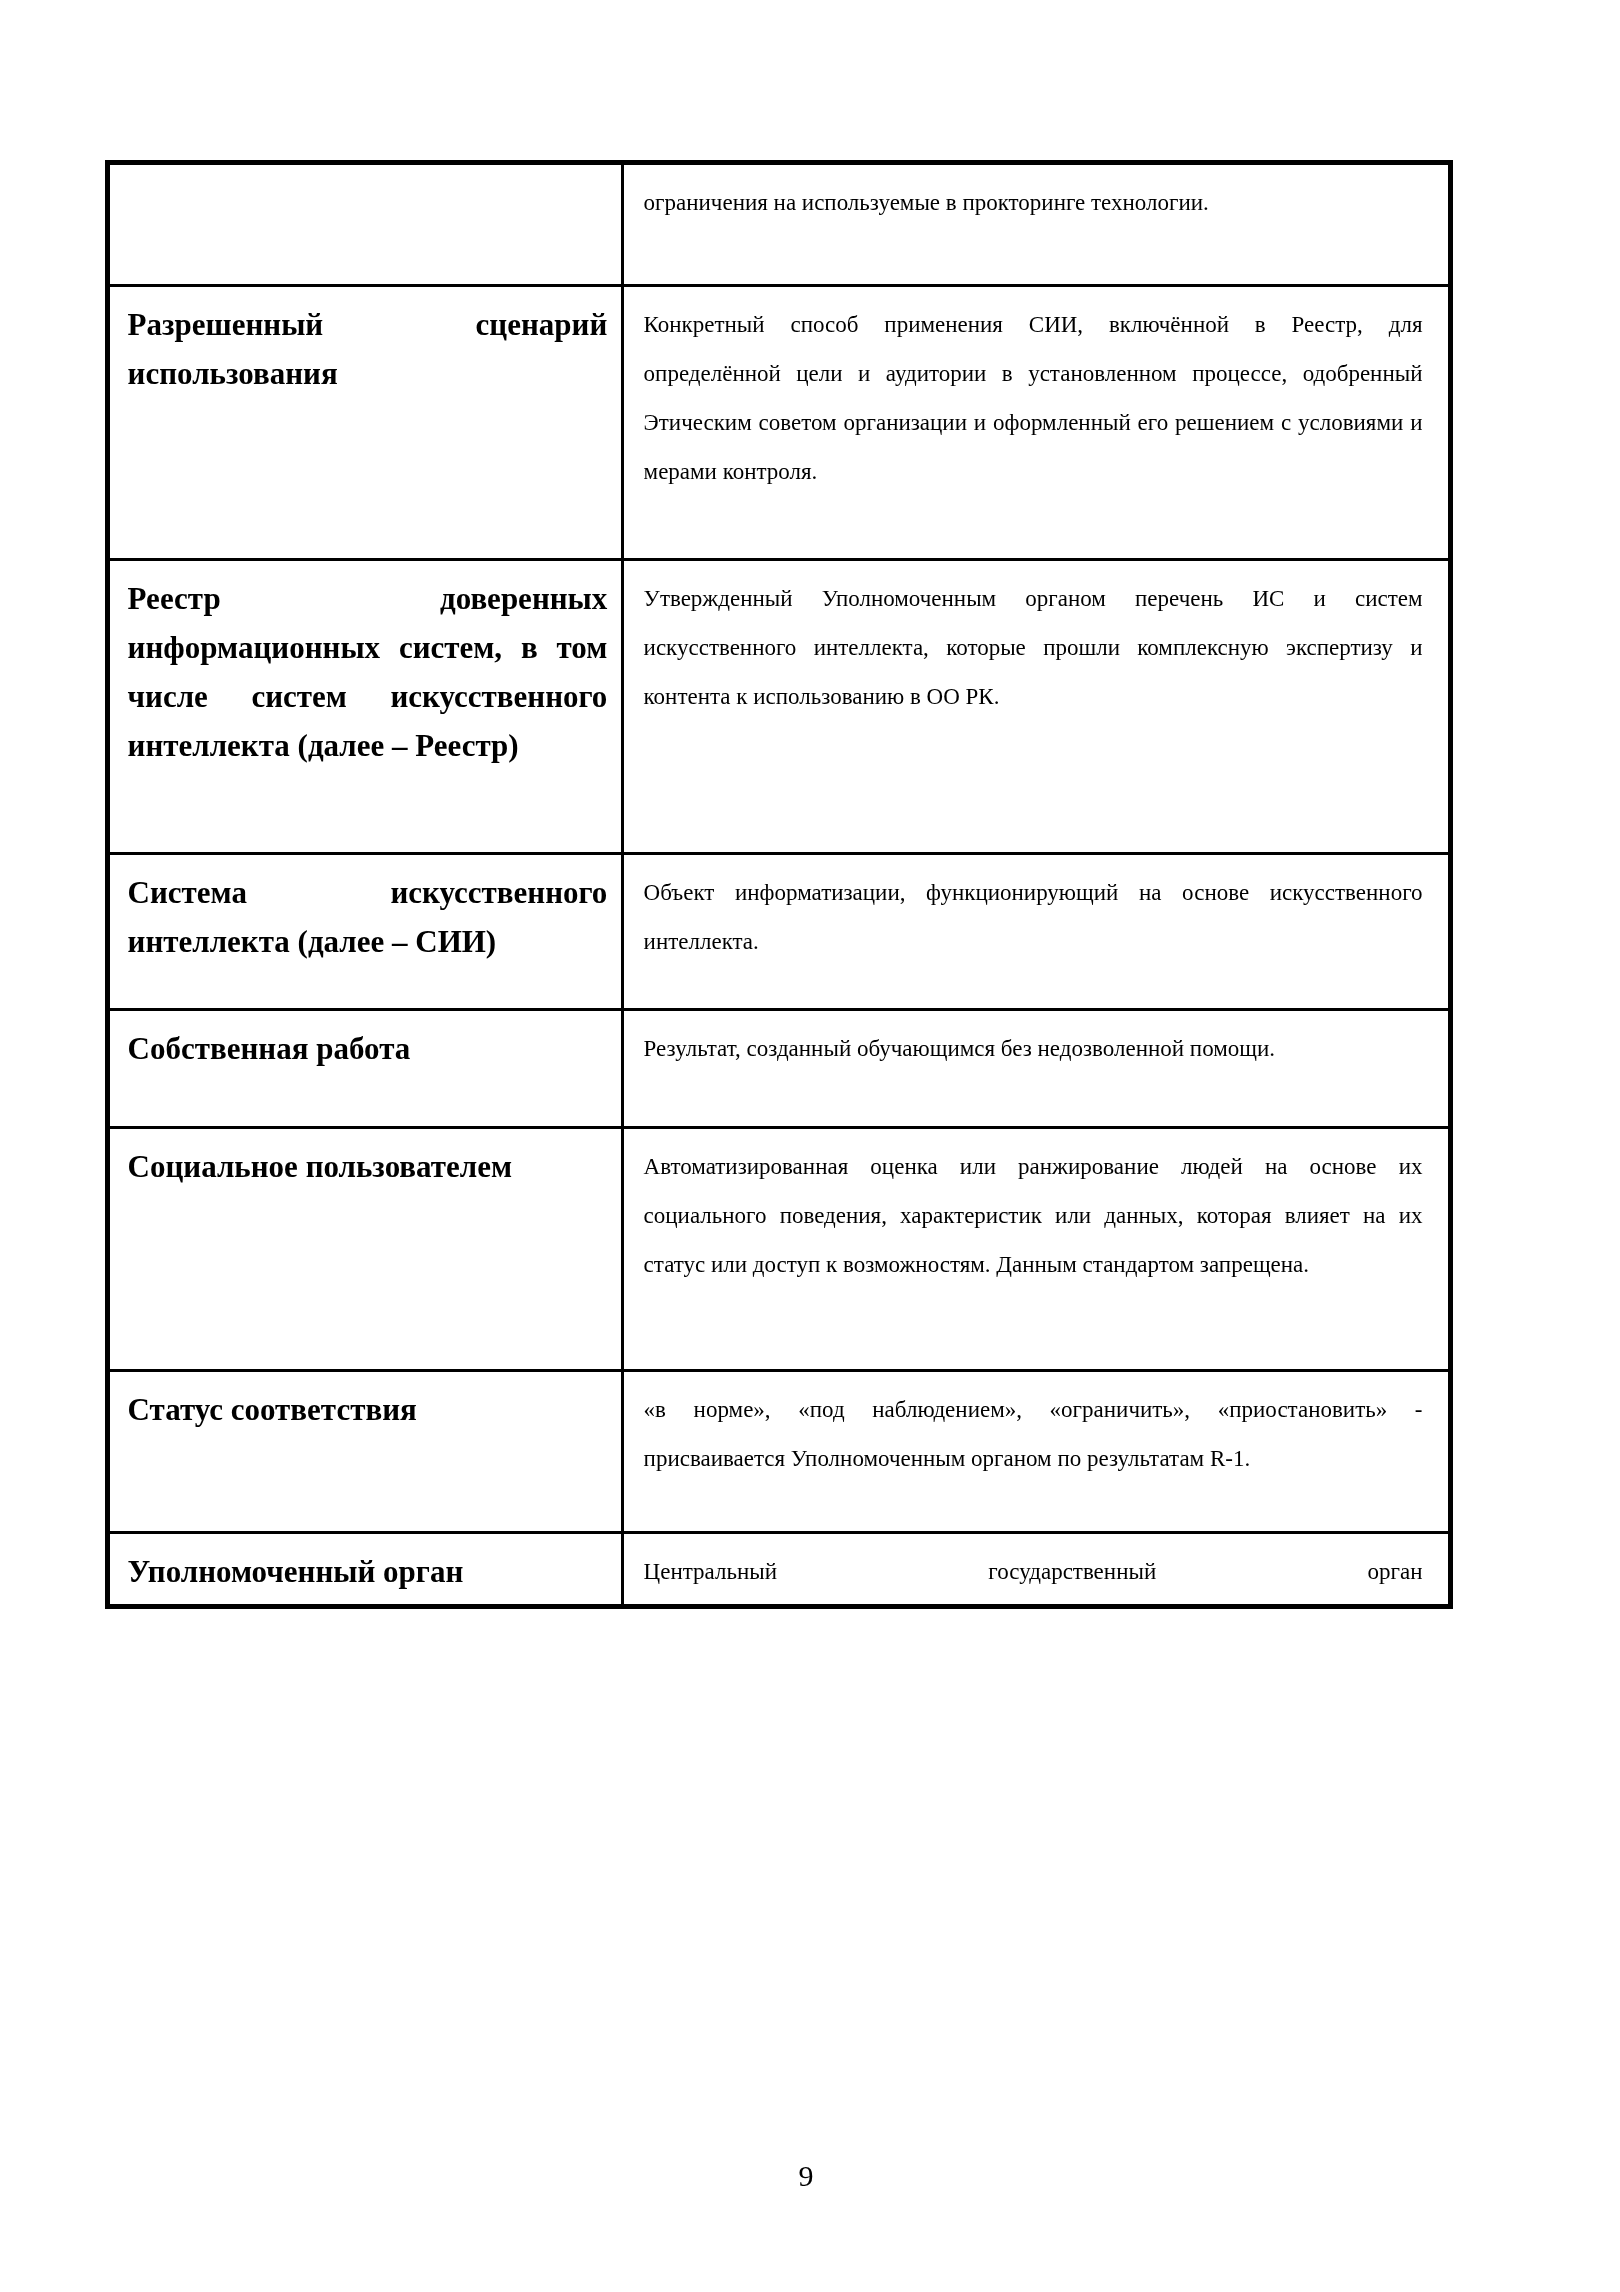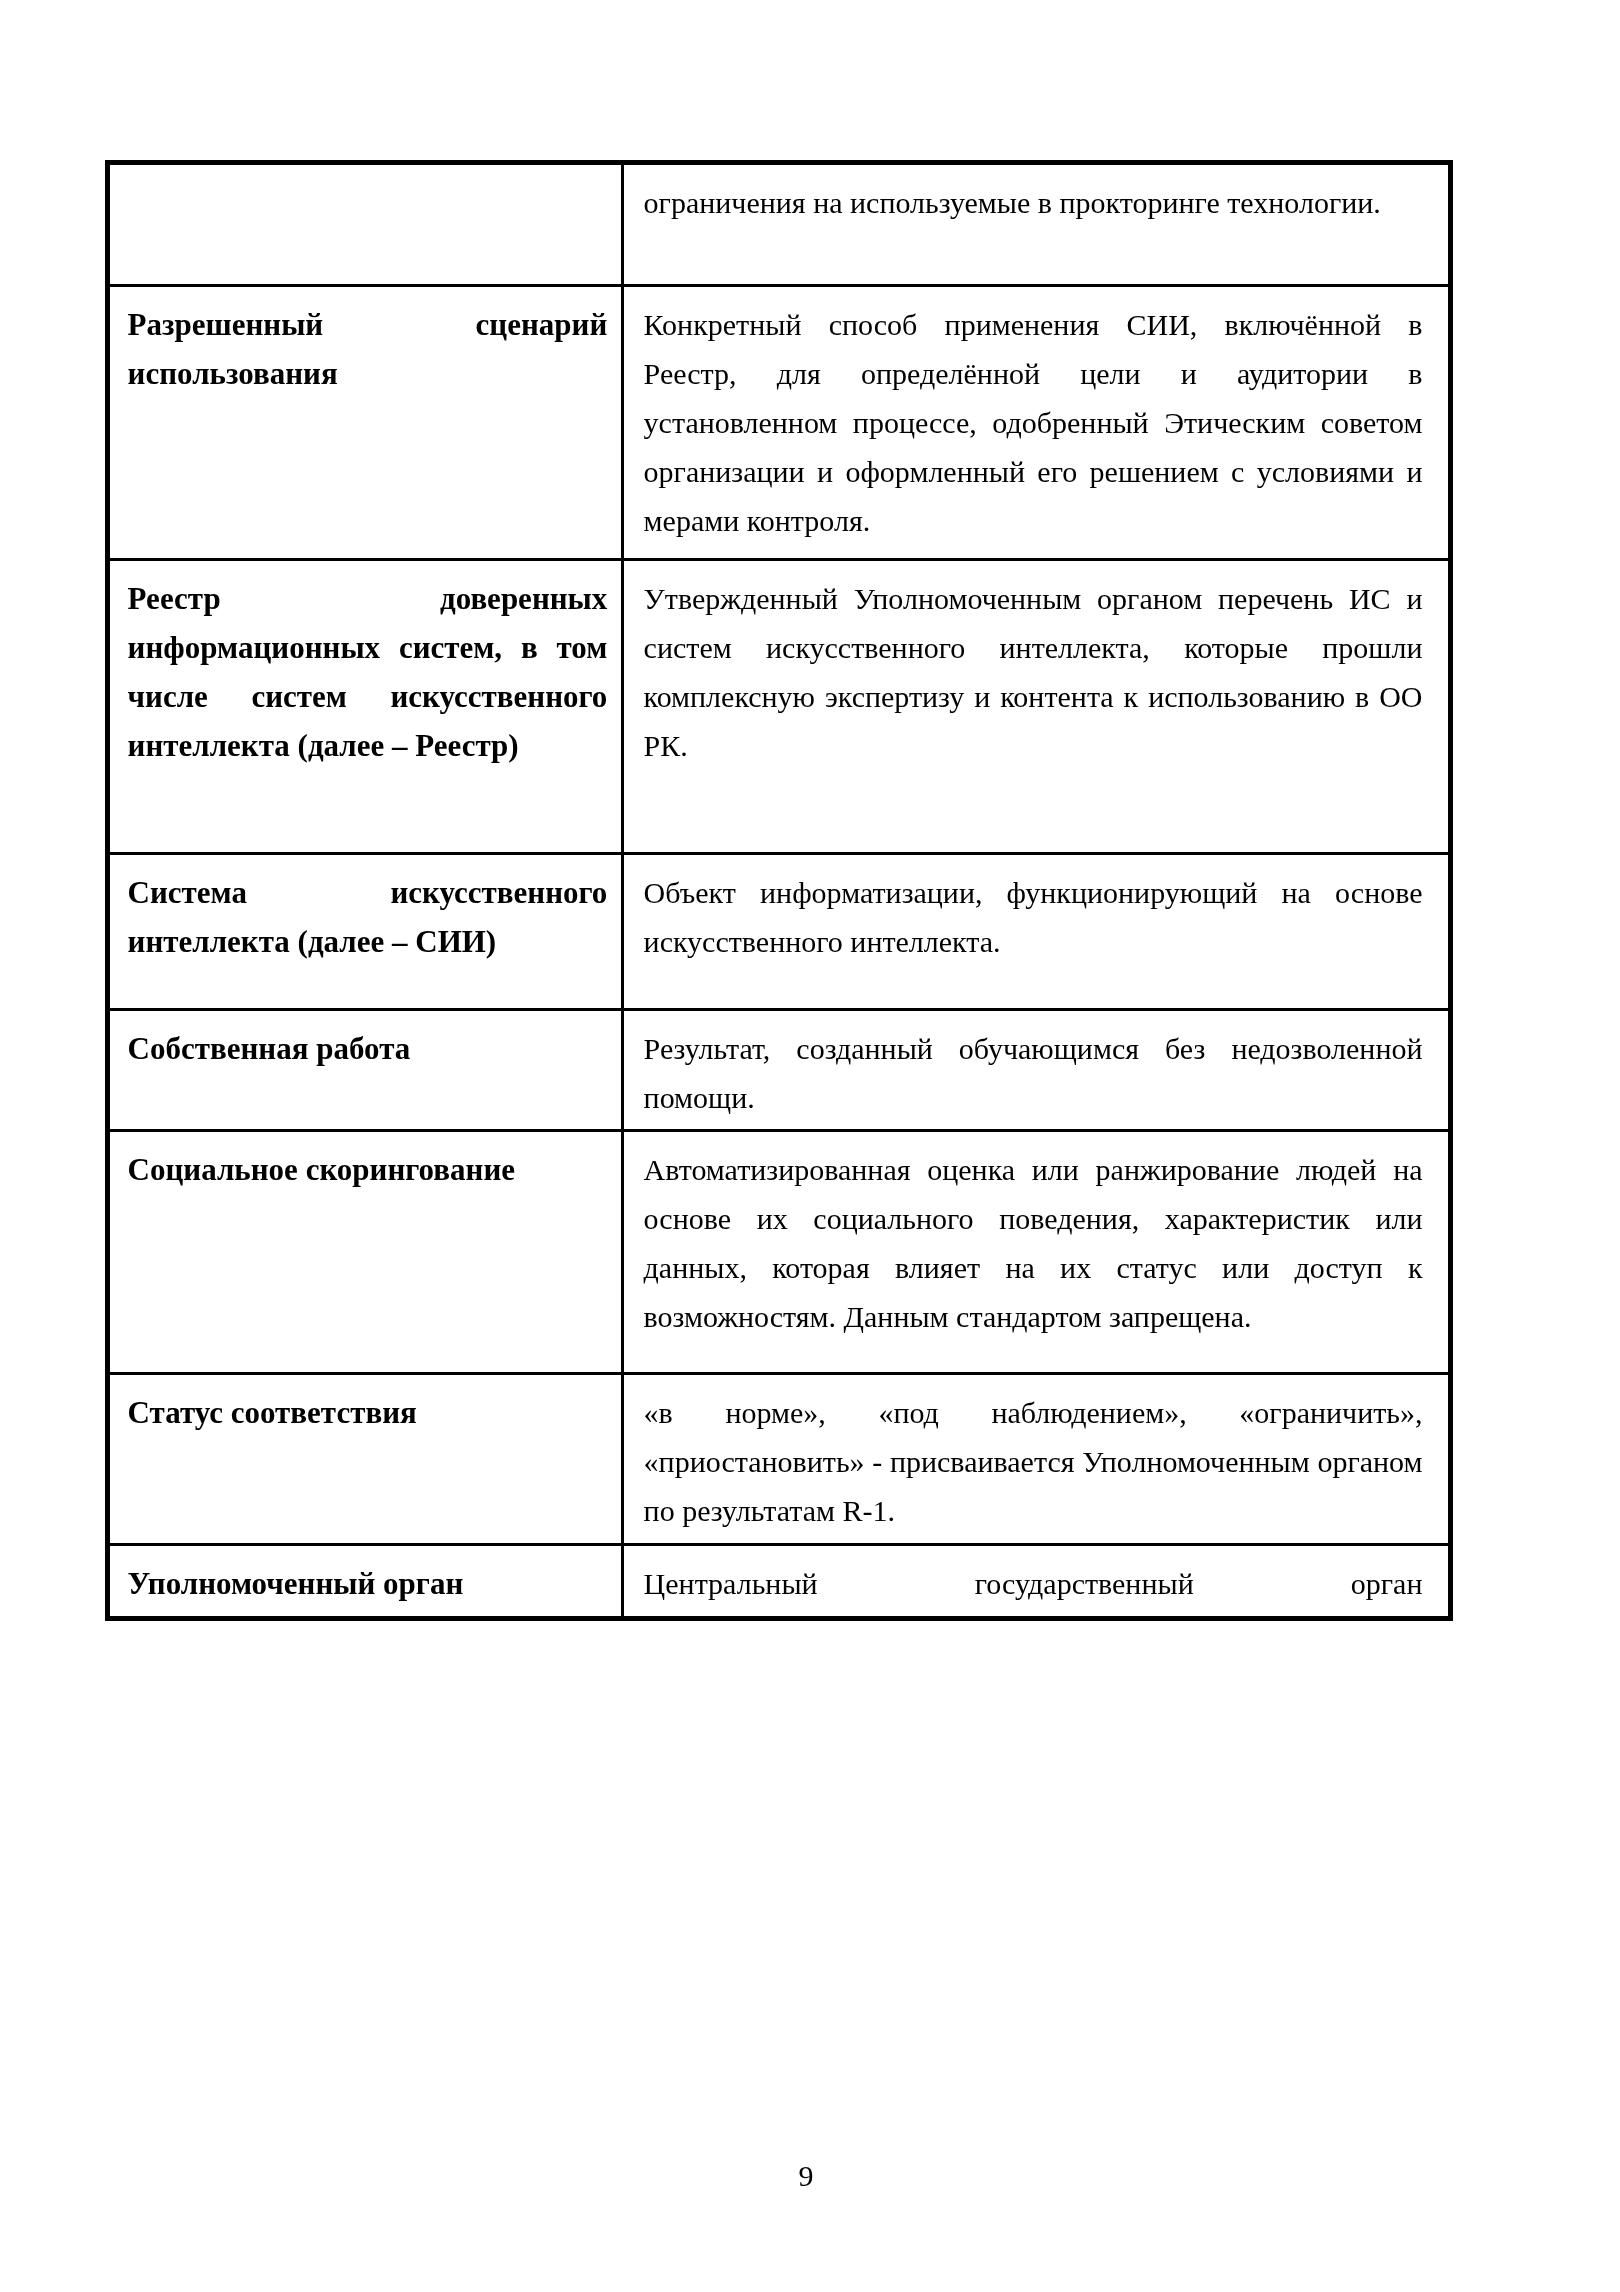--- a/index.html
+++ b/index.html
@@ -33,21 +33,21 @@
   td.term-cell {
     width: 515px;
     font-weight: bold;
     font-size: 31px;
     line-height: 49px;
     text-align: justify;
     padding: 12.7px 13.7px 7.8px 17.6px;
   }
   td.def-cell {
     width: 828px;
-    font-size: 30px;
+    font-size: 23px;
     line-height: 49px;
     text-align: justify;
     padding: 12.7px 25.5px 7.8px 19.6px;
   }
   td.def-cell.force-just {
     text-align-last: justify;
   }
   tr.r1  { height: 123px; }
   tr.r2  { height: 229px; }
   tr.r3  { height: 274px; }
@@ -90,21 +90,21 @@
       </tr>
       <tr class="r5">
         <td class="term-cell">Система искусственного интеллекта (далее – СИИ)</td>
         <td class="def-cell">Объект информатизации, функционирующий на основе искусственного интеллекта.</td>
       </tr>
       <tr class="r6">
         <td class="term-cell">Собственная работа</td>
         <td class="def-cell">Результат, созданный обучающимся без недозволенной помощи.</td>
       </tr>
       <tr class="r7">
-        <td class="term-cell">Социальное скорингование</td>
+        <td class="term-cell">Социальное пользователем</td>
         <td class="def-cell">Автоматизированная оценка или ранжирование людей на основе их социального поведения, характеристик или данных, которая влияет на их статус или доступ к возможностям. Данным стандартом запрещена.</td>
       </tr>
       <tr class="r8">
         <td class="term-cell">Статус соответствия</td>
         <td class="def-cell">«в норме», «под наблюдением», «ограничить», «приостановить» - присваивается Уполномоченным органом по результатам R-1.</td>
       </tr>
       <tr class="r11">
         <td class="term-cell">Уполномоченный орган</td>
         <td class="def-cell force-just">Центральный государственный орган</td>
       </tr>

